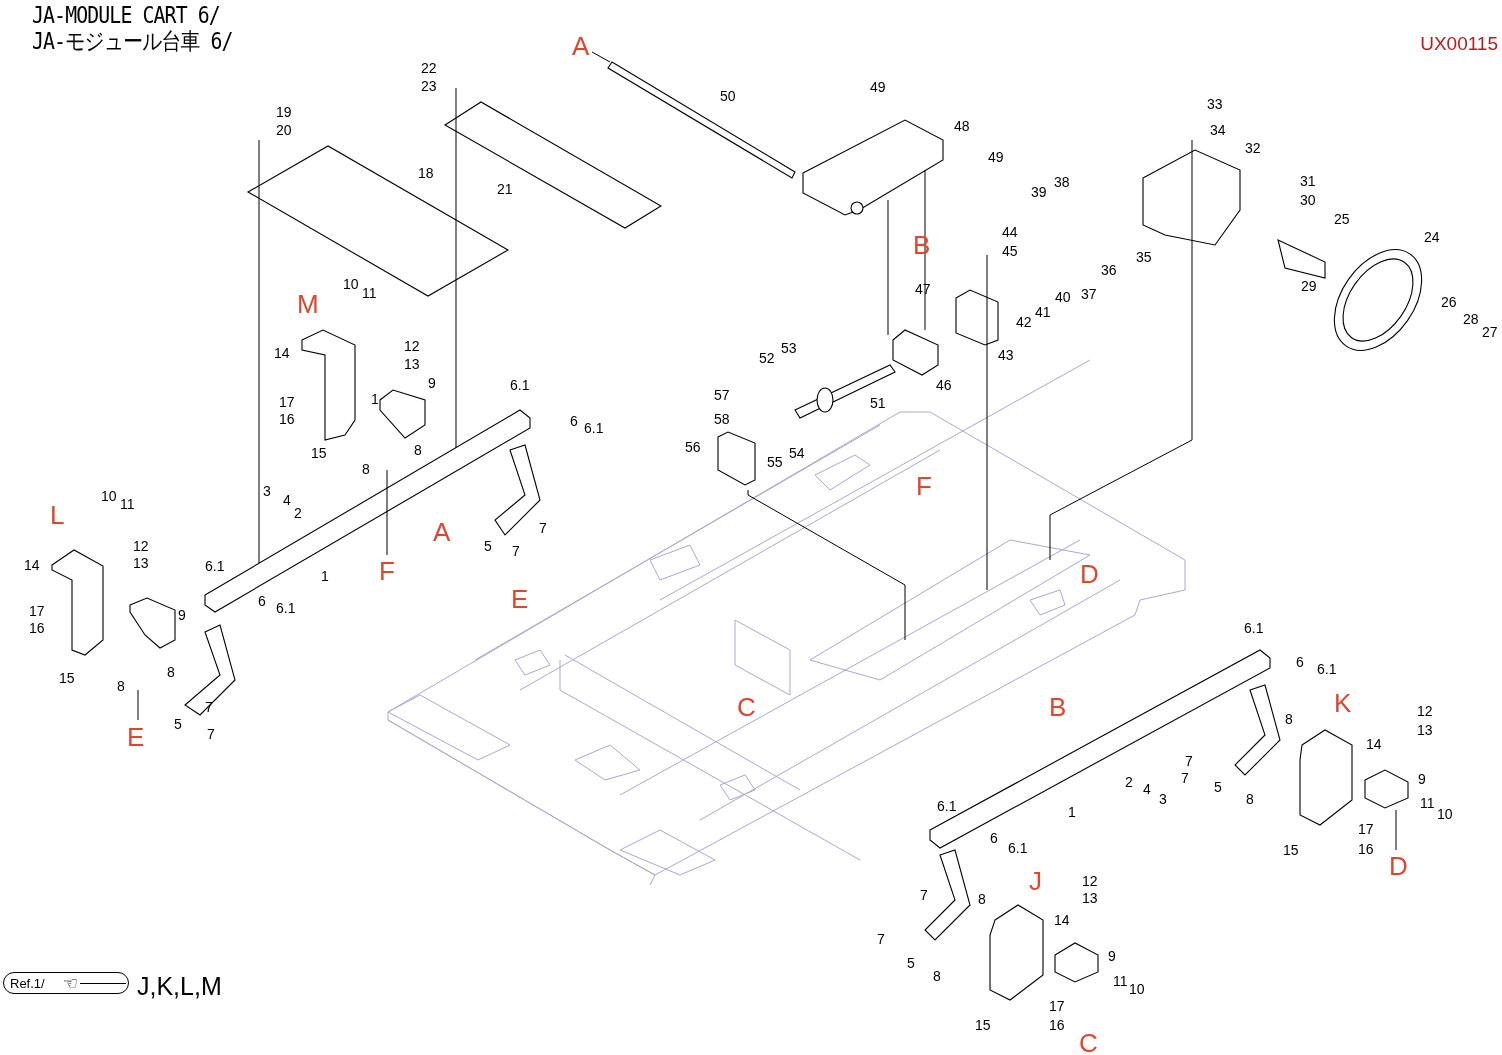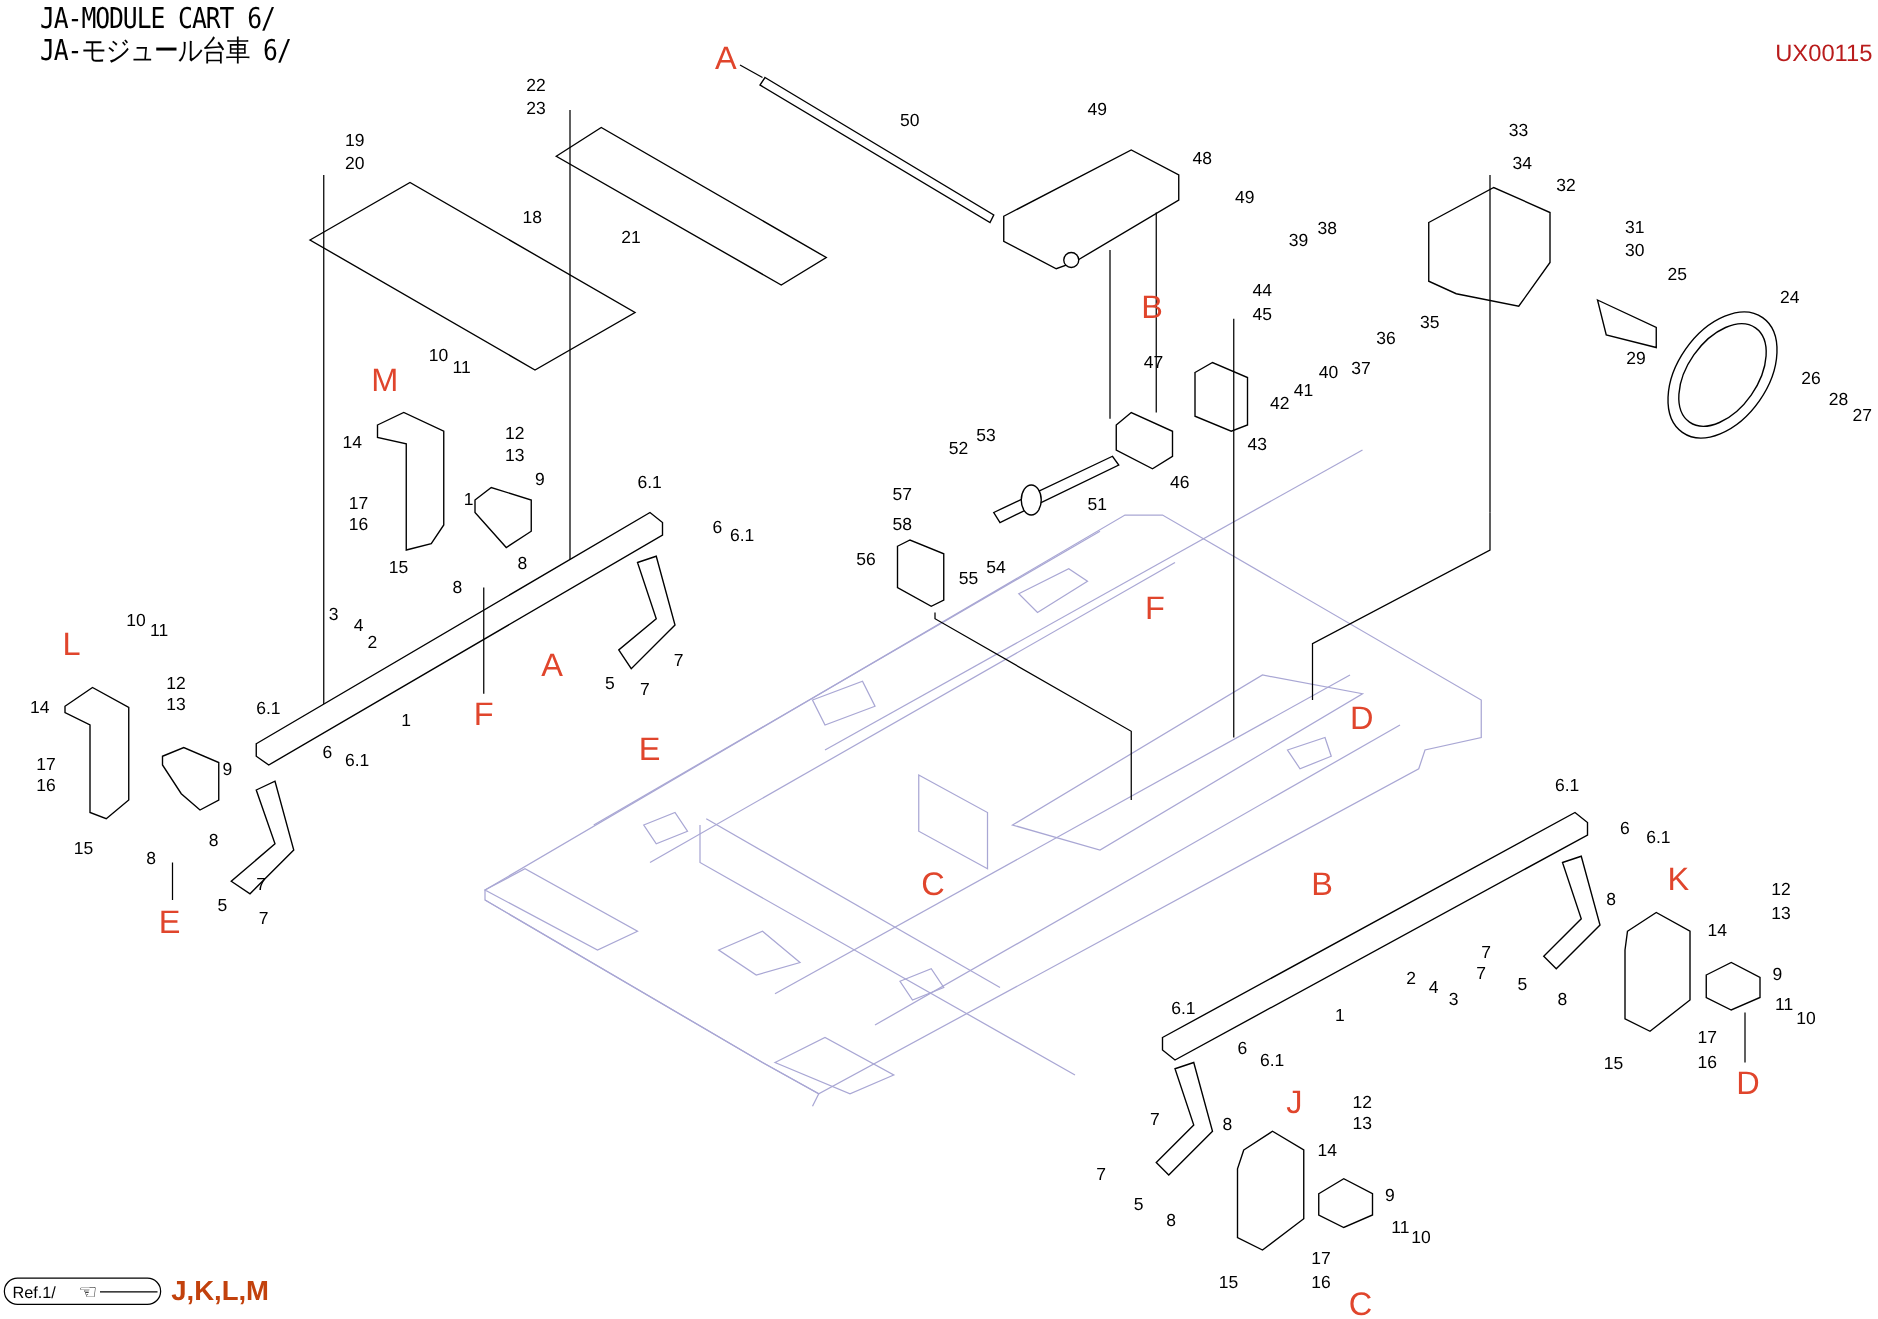--- a/index.html
+++ b/index.html
@@ -1,23 +1,23 @@
 <!DOCTYPE html>
 <html><head>
 <meta charset="utf-8">
 <style>
   html, body { margin:0; padding:0; background:#ffffff; }
   body { width:1502px; height:1055px; position:relative; overflow:hidden; font-family:"Liberation Sans", sans-serif; }
   #title { position:absolute; left:32px; top:2px; font-family:"DejaVu Sans Mono", monospace; font-size:23px; line-height:26px; color:#000; letter-spacing:-1px; transform:scaleX(0.86); transform-origin:left top; }
   #docid { position:absolute; right:4px; top:33px; font-size:19px; color:#b91c1c; }
-  #ref { position:absolute; left:3px; top:1020px; display:flex; align-items:center; }
+  #ref { position:absolute; left:3px; top:972px; display:flex; }
   #ref .pill { border:1.5px solid #000; border-radius:14px; height:22px; width:126px; display:flex; align-items:center; padding-left:6px; box-sizing:border-box; font-size:13px; }
   #ref .hand { margin-left:18px; font-size:17px; }
   #ref .line { flex:1; height:1px; background:#000; margin:0 2px 0 2px; }
-  #ref .refs { color:#c2410c; font-size:22px; margin-left:8px;font-weight:bold; }
+  #ref .refs { color:#000000; font-size:25px; margin-left:8px; }
   svg#dwg { position:absolute; left:0; top:0; }
   .num { font-family:"Liberation Sans", sans-serif; font-size:14px; fill:#000; }
   .ref { font-family:"Liberation Sans", sans-serif; font-size:26px; fill:#e0452c; }
   .part { fill:#fff; stroke:#000; stroke-width:1.1; }
   .frame { fill:none; stroke:#a9a7d4; stroke-width:1; }
   .lead { stroke:#000; stroke-width:1; fill:none; }
 </style>
 </head>
 <body>
 

